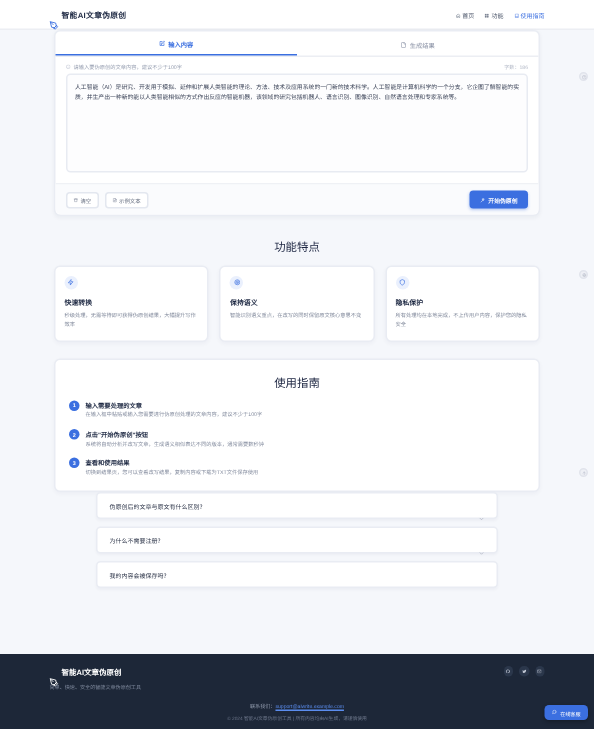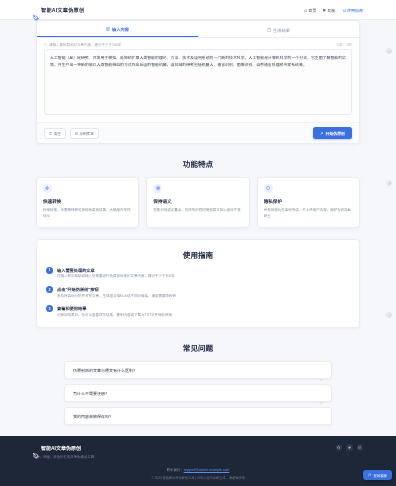--- a/index.html
+++ b/index.html
@@ -85,21 +85,21 @@
   .primary-btn {
     margin-left: auto; display: flex; align-items: center; gap: 2px;
     background: #3b6fe0; color: #fff; border: none; border-radius: 2.5px;
     padding: 3px 7px; font-size: 3.9px; font-weight: bold;
     box-shadow: 0 1px 2px rgba(59,111,224,.35);
   }
   .primary-btn .p-ico { width: 3.4px; height: 3.4px; display: block; color: #fff; }
 
   
   .section-title {
-    text-align: center; font-size: 7.6px; font-weight: bold;
+    text-align: center; font-size: 7.6px; font-weight: normal;
     color: #1b2440; margin: 14px 0 8px;
   }
 
   
   .features { display: flex; gap: 7px; }
   .feature {
     flex: 1; background: #fff; border: 1px solid #e9ecf3; border-radius: 4px;
     padding: 6px 6px 7px; box-shadow: 0 1px 3px rgba(22,34,66,.04);
   }
   .f-icon {
@@ -363,21 +363,20 @@
         <div>
           <div class="step-title">查看和使用结果</div>
           <div class="step-desc">切换到结果页，您可以查看改写结果，复制内容或下载为TXT文件保存使用</div>
         </div>
       </div>
 
     </div>
   </div>
 
   <div class="wrap">
-    <div class="section-title">常见问题</div>
     <div class="faq-list">
 
       <div class="faq-item">
         <span class="faq-q">伪原创后的文章与原文有什么区别？</span>
         <span class="chev">
           <svg viewBox="0 0 24 24" fill="none" stroke="currentColor" stroke-width="2.6" stroke-linecap="round">
               <path d="M6 9l6 6 6-6"></path>
             </svg>
         </span>
       </div>

